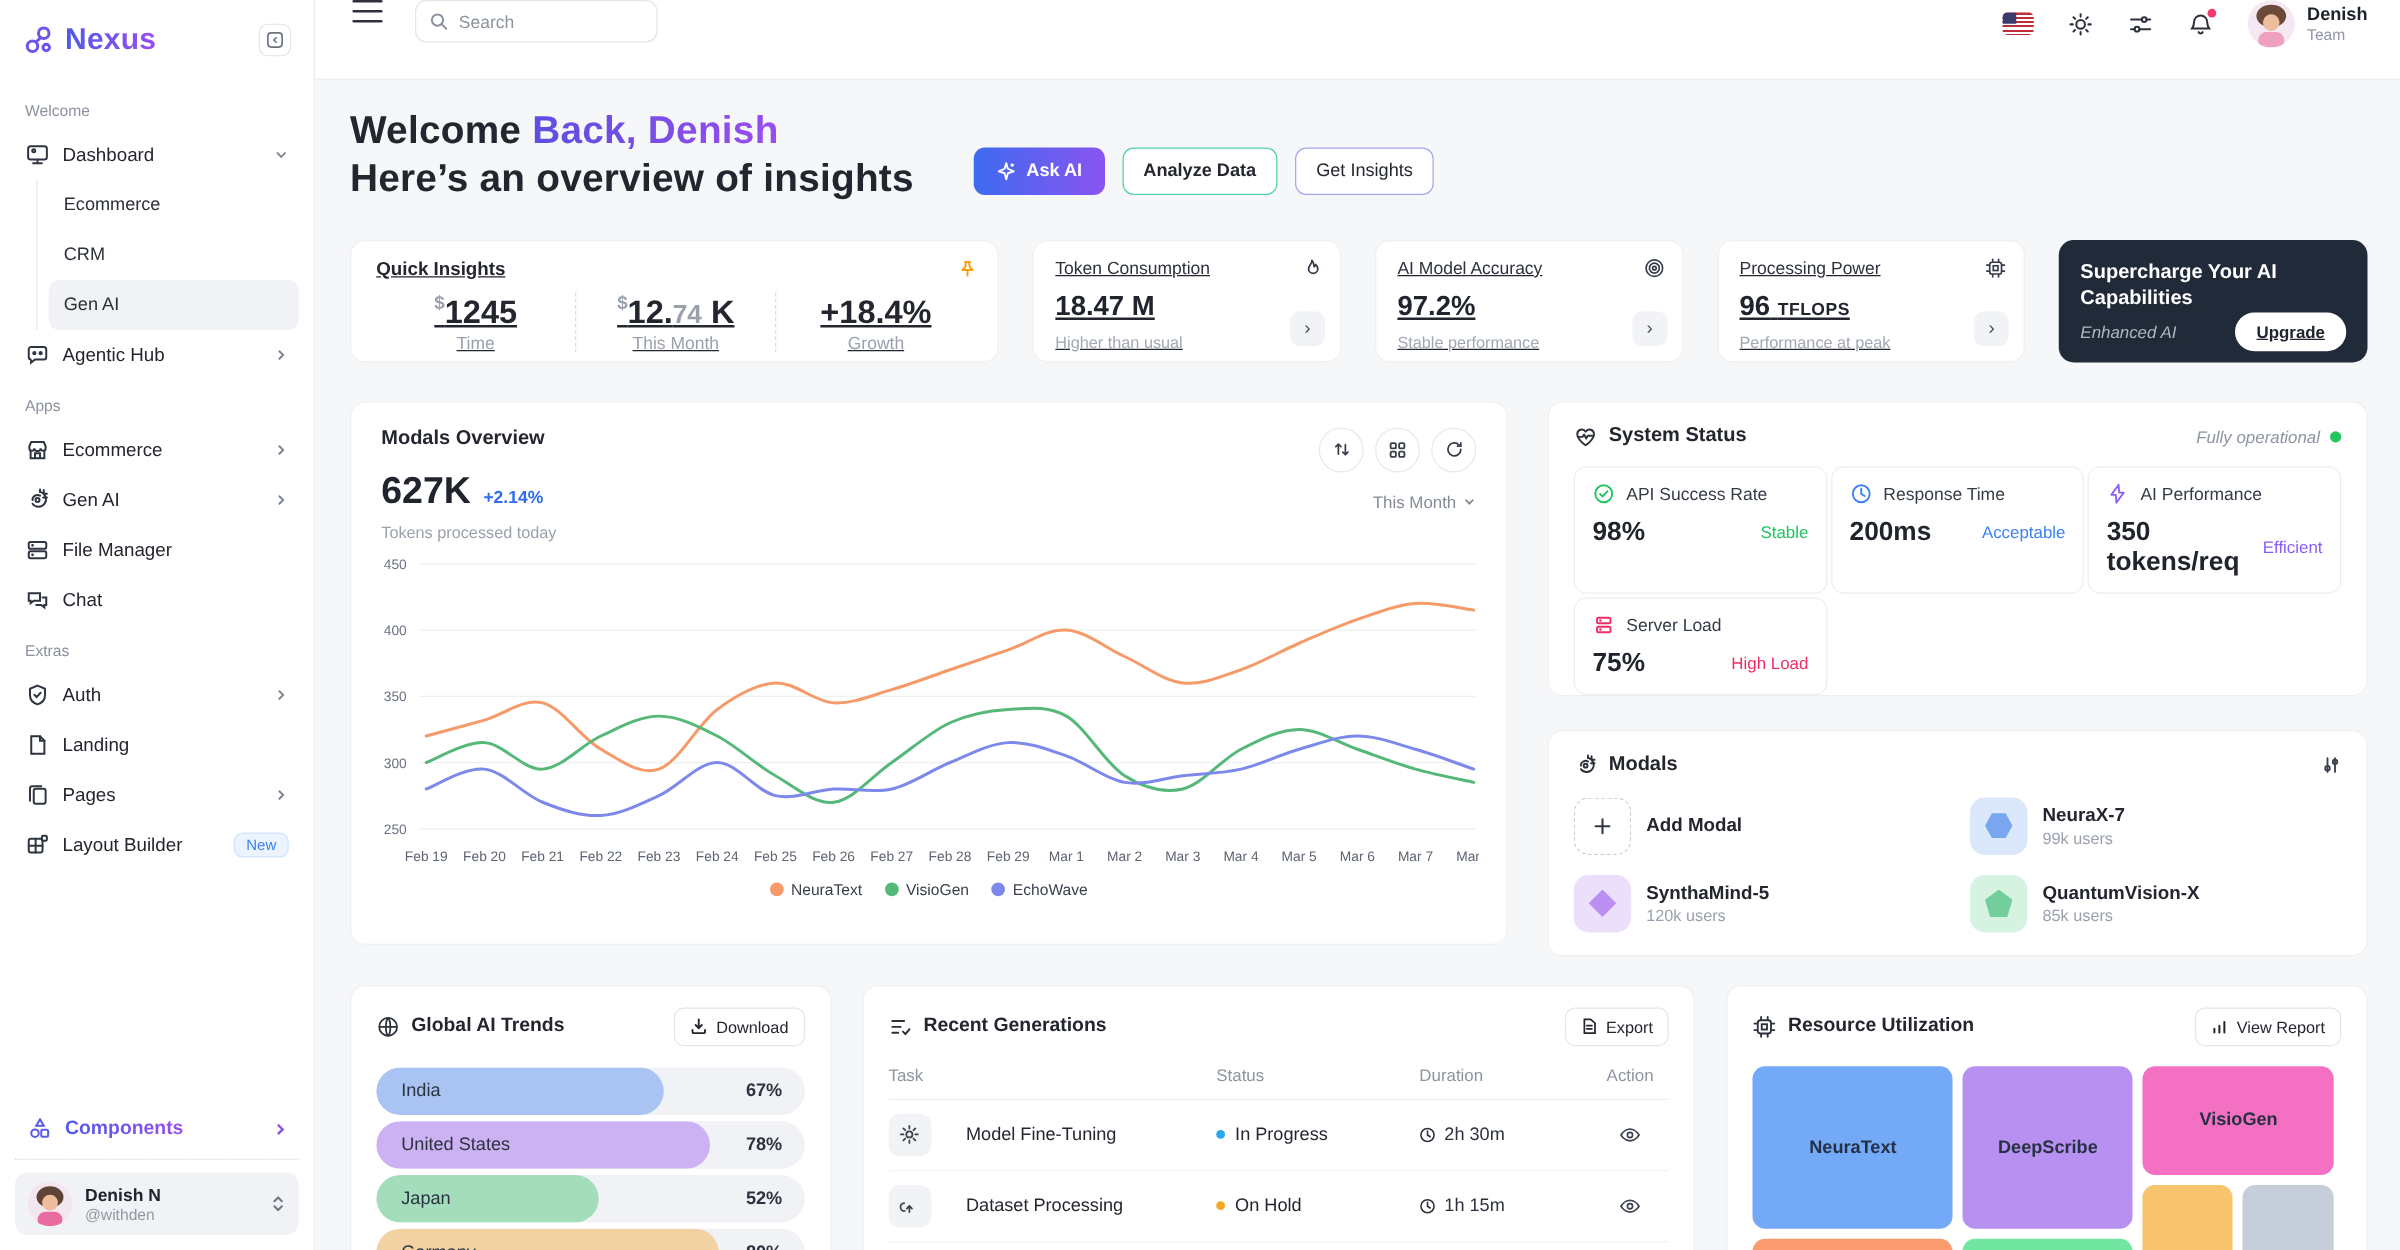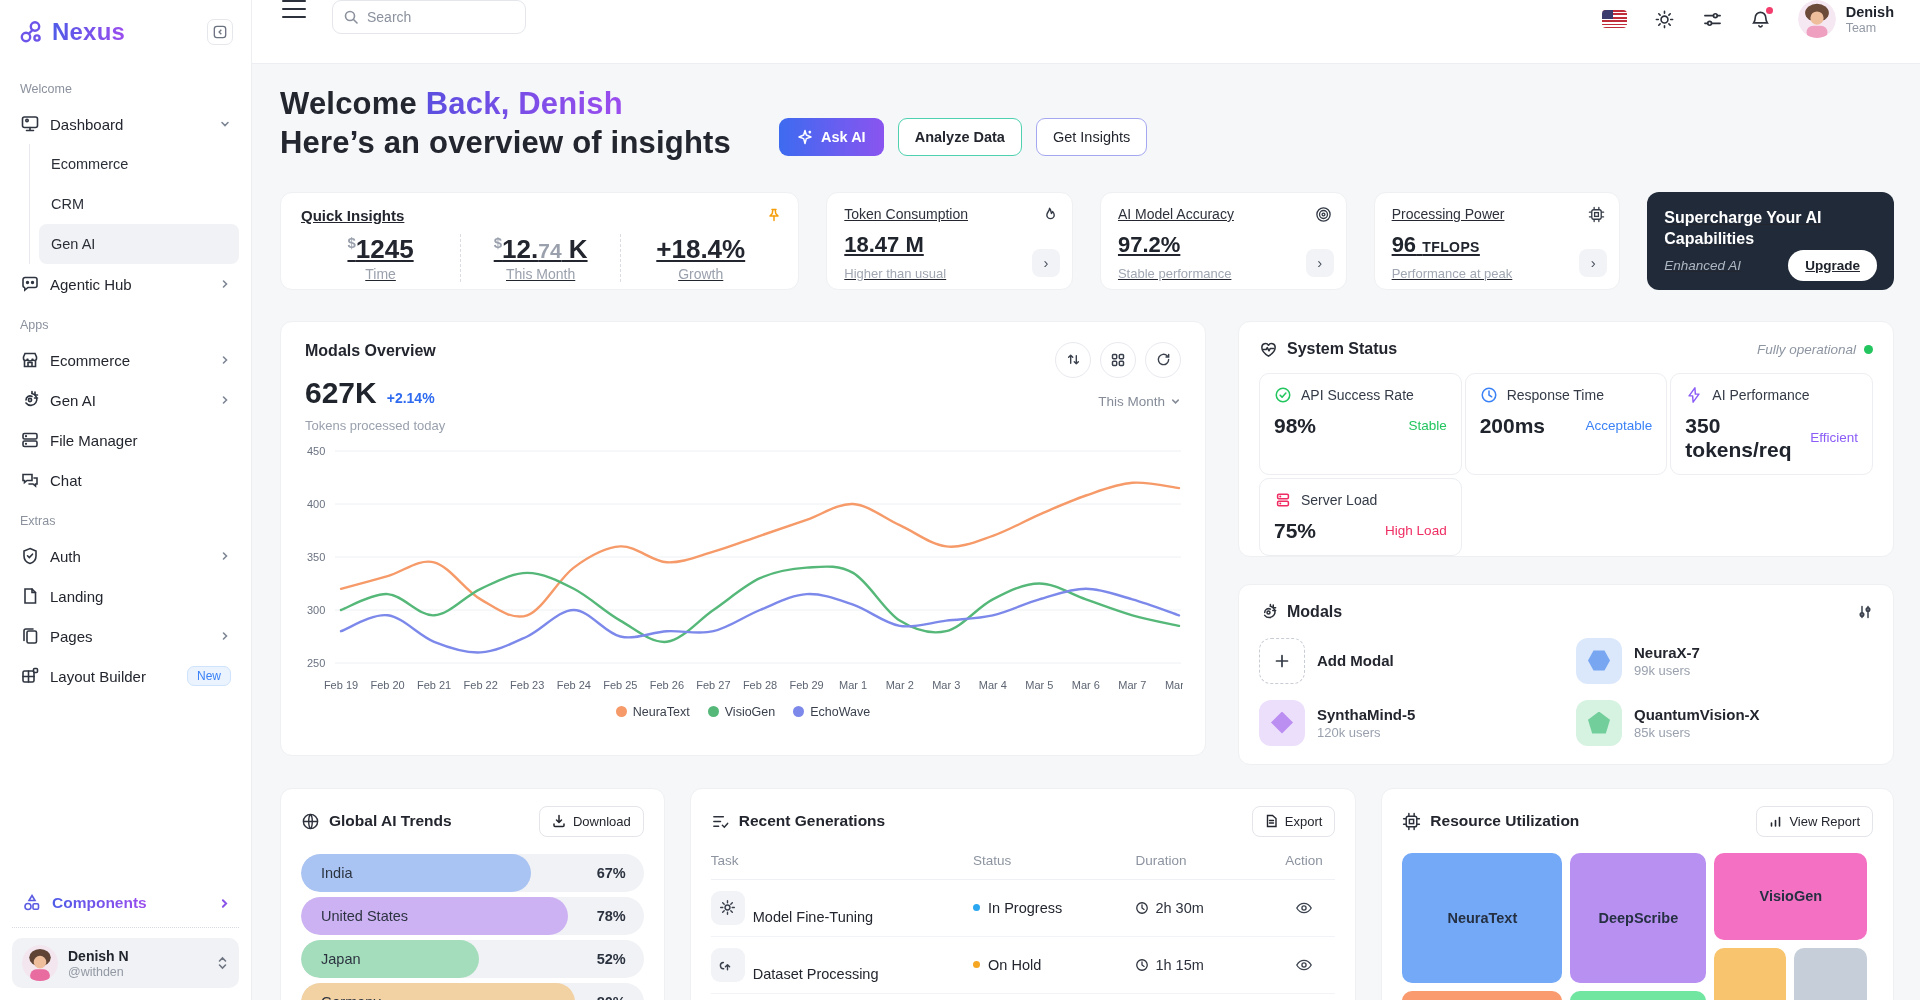--- a/index.html
+++ b/index.html
@@ -136,21 +136,21 @@
   .bot-head .ttl { font-size:15.5px; font-weight:bold; color:#23262e; }
   .btn-ghost { margin-left:auto; display:flex; align-items:center; gap:7px; background:#fff; border:1px solid #e3e5ea; border-radius:8px; font-size:13px; color:#23262e; padding:7px 12px; cursor:pointer; font-family:"Liberation Sans",sans-serif; }
   .trends-card { width:385px; padding:17px 20px; }
   .trend-bars { margin-top:17px; }
   .trend-row { position:relative; height:38px; border-radius:19px; background:#f1f2f5; margin-bottom:5px; overflow:hidden; }
   .trend-fill { position:absolute; left:0; top:0; bottom:0; border-radius:19px; display:flex; align-items:center; padding-left:20px; font-size:14.5px; color:#2c3340; }
   .trend-pct { position:absolute; right:18px; top:0; line-height:38px; font-size:14.5px; font-weight:bold; color:#2c3340; }
   .recent-card { width:667px; padding:17px 20px; }
   .tbl-head { display:grid; grid-template-columns:42% 26% 22% 10%; font-size:13.5px; color:#8d94a0; margin-top:16px; padding-bottom:11px; border-bottom:1px solid #eef0f3; }
   .tbl-row { display:grid; grid-template-columns:42% 26% 22% 10%; align-items:center; height:57px; border-bottom:1px solid #f2f3f6; font-size:14.5px; color:#23262e; }
-  .task-cell { display:flex; align-items:flex-end; gap:8px; }
+  .task-cell { display:flex; align-items:center; gap:28px; }
   .ticon { width:34px; height:34px; border-radius:9px; background:#f2f3f6; display:flex; align-items:center; justify-content:center; color:#3a414d; }
   .st-cell { display:flex; align-items:center; gap:8px; }
   .st-dot { width:7px; height:7px; border-radius:50%; }
   .dur-cell { display:flex; align-items:center; gap:6px; color:#2c313b; }
   .act-cell { display:flex; justify-content:center; }
   .eye-btn { background:none; border:none; color:#3c434e; cursor:pointer; }
   .res-card { width:513px; padding:17px 20px; }
   .treemap { position:relative; width:465px; height:240px; margin-top:16px; }
   .tm-block { position:absolute; border-radius:10px; display:flex; align-items:center; justify-content:center; font-size:14.5px; font-weight:bold; color:#263043; }
 </style>

